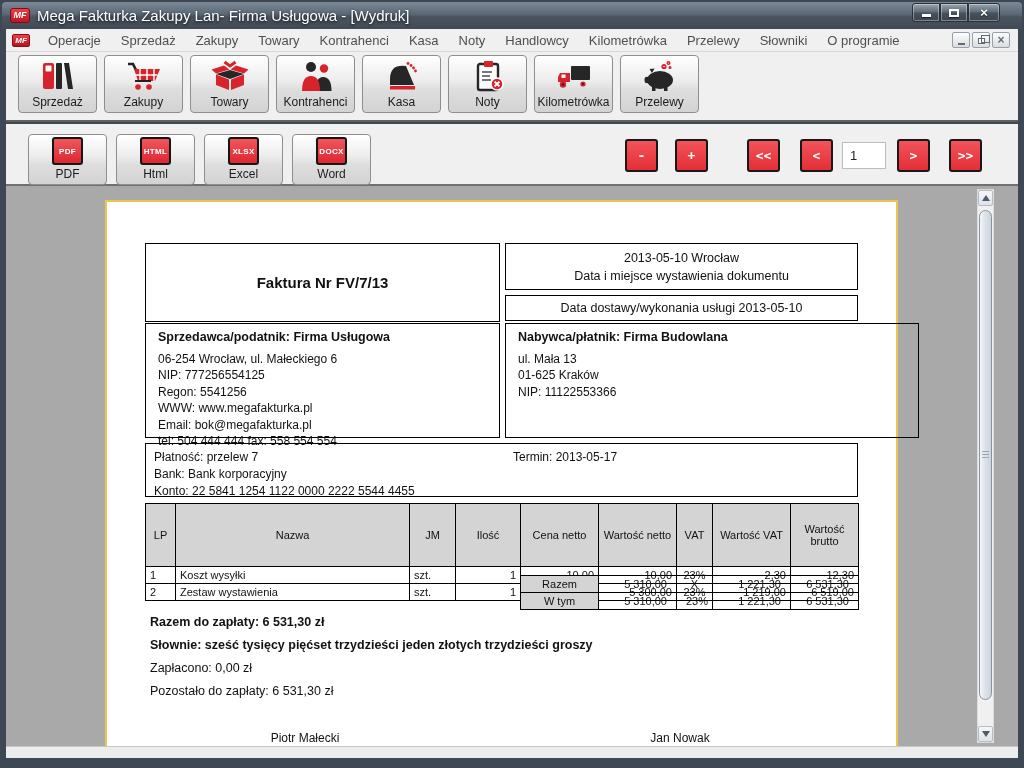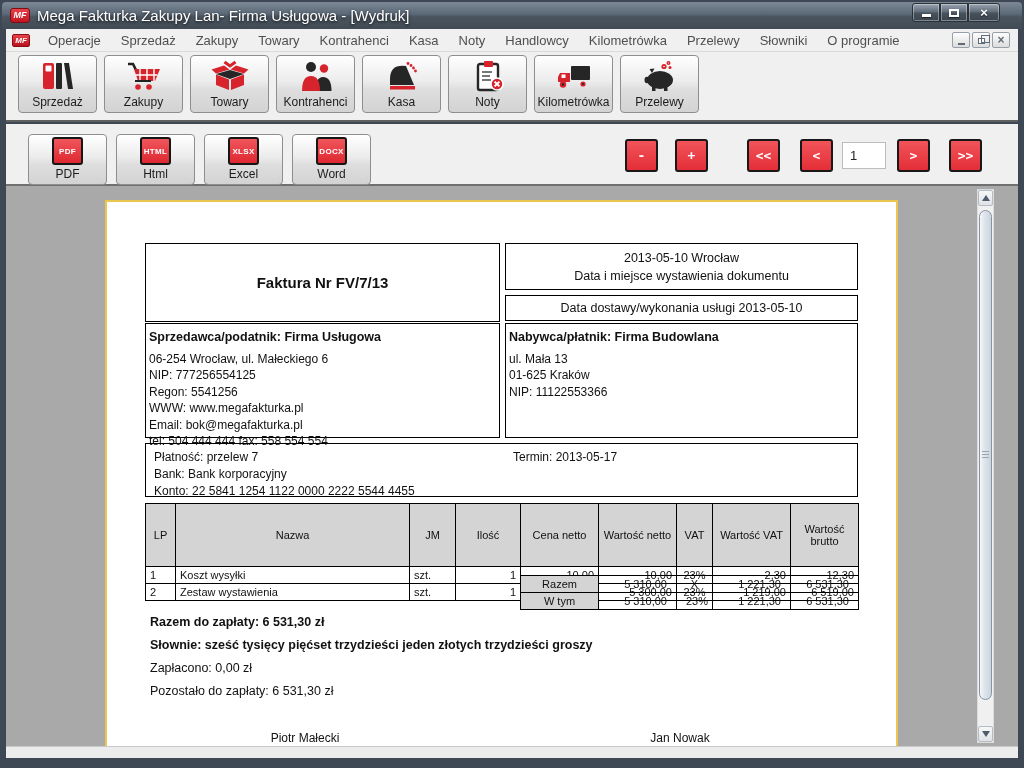--- a/index.html
+++ b/index.html
@@ -85,24 +85,24 @@
   .sc-grip { position:absolute; left:2px; right:2px; top:50%; height:8px; margin-top:-4px;
     background:repeating-linear-gradient(#9aa5b1 0 1px,transparent 1px 3px); }
 
   
   .inv { color:#111; }
   .inv-box { position:absolute; border:1px solid #000; }
   .inv-title { left:38px; top:41px; width:355px; height:79px; display:flex; align-items:center; justify-content:center;
     font-size:15px; font-weight:bold; }
   .inv-issue { left:398px; top:41px; width:353px; height:47px; text-align:center; font-size:12.5px; padding-top:5px; line-height:18px; }
   .inv-delivery { left:398px; top:93px; width:353px; height:26px; text-align:center; font-size:12.5px; line-height:24px; }
-  .inv-party { padding:5px 3px; font-size:12px; line-height:16.5px; }
+  .inv-party { padding:5px 12px; font-size:12px; line-height:16.5px; }
   .inv-party .hdr { font-weight:bold; font-size:12.5px; margin-bottom:5px; }
   .inv-seller { left:38px; top:121px; width:355px; height:115px; }
-  .inv-buyer { left:398px; top:121px; width:353px; height:115px; }
+  .inv-buyer { left:398px; top:121px; width:414px; height:115px; }
   .inv-payment { left:38px; top:241px; width:713px; height:54px; font-size:12px; padding:5px 8px; line-height:17px; }
   .inv-term { position:absolute; left:367px; top:5px; }
 
   table.items { position:absolute; left:38px; top:301px; width:713px; border-collapse:collapse; table-layout:fixed;
     font-size:11px; }
   table.items th { background:#d4d4d4; border:1px solid #000; font-weight:normal; height:28px; text-align:center; padding:19px 2px; line-height:12px; }
   table.items td { border:1px solid #000; height:17px; padding:1px 4px; white-space:nowrap; overflow:hidden; }
   table.summary { position:absolute; left:413px; top:373px; width:338px; border-collapse:collapse; table-layout:fixed; font-size:11px; }
   table.summary td { border:1px solid #000; height:17px; padding:1px 9px; }
   .cell-l { text-align:left; } .cell-r { text-align:right; } .cell-c { text-align:center; }

